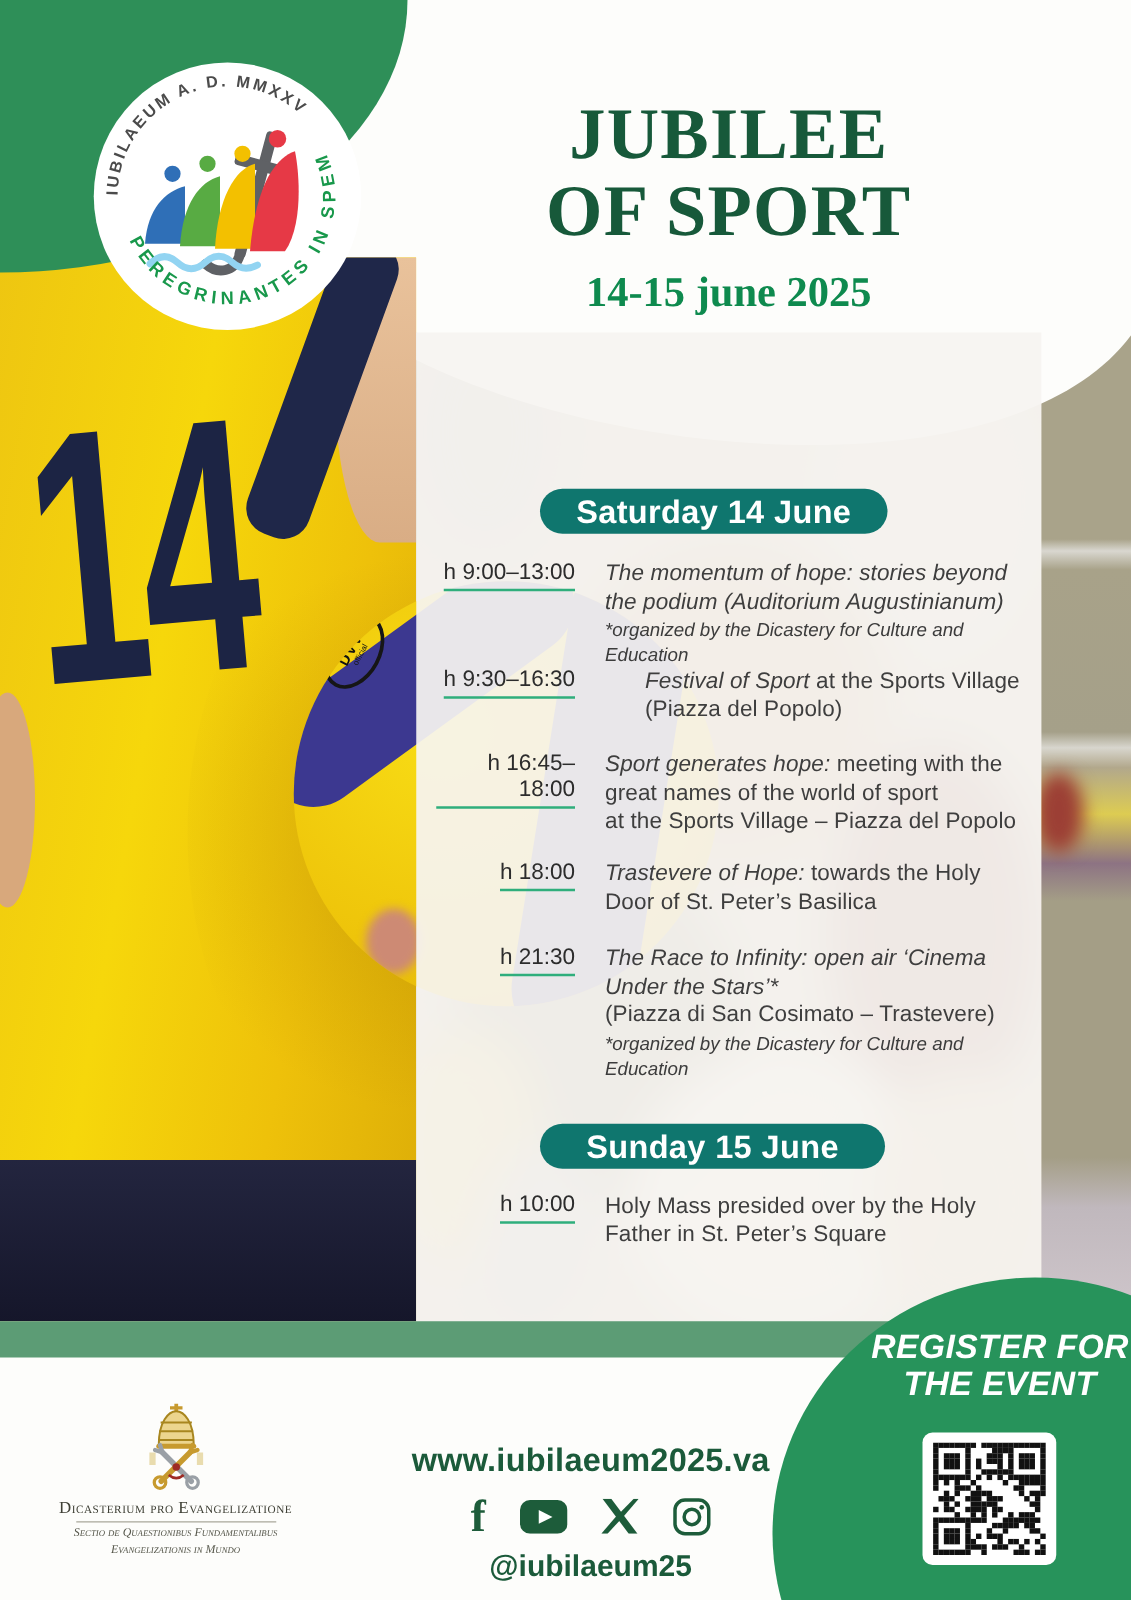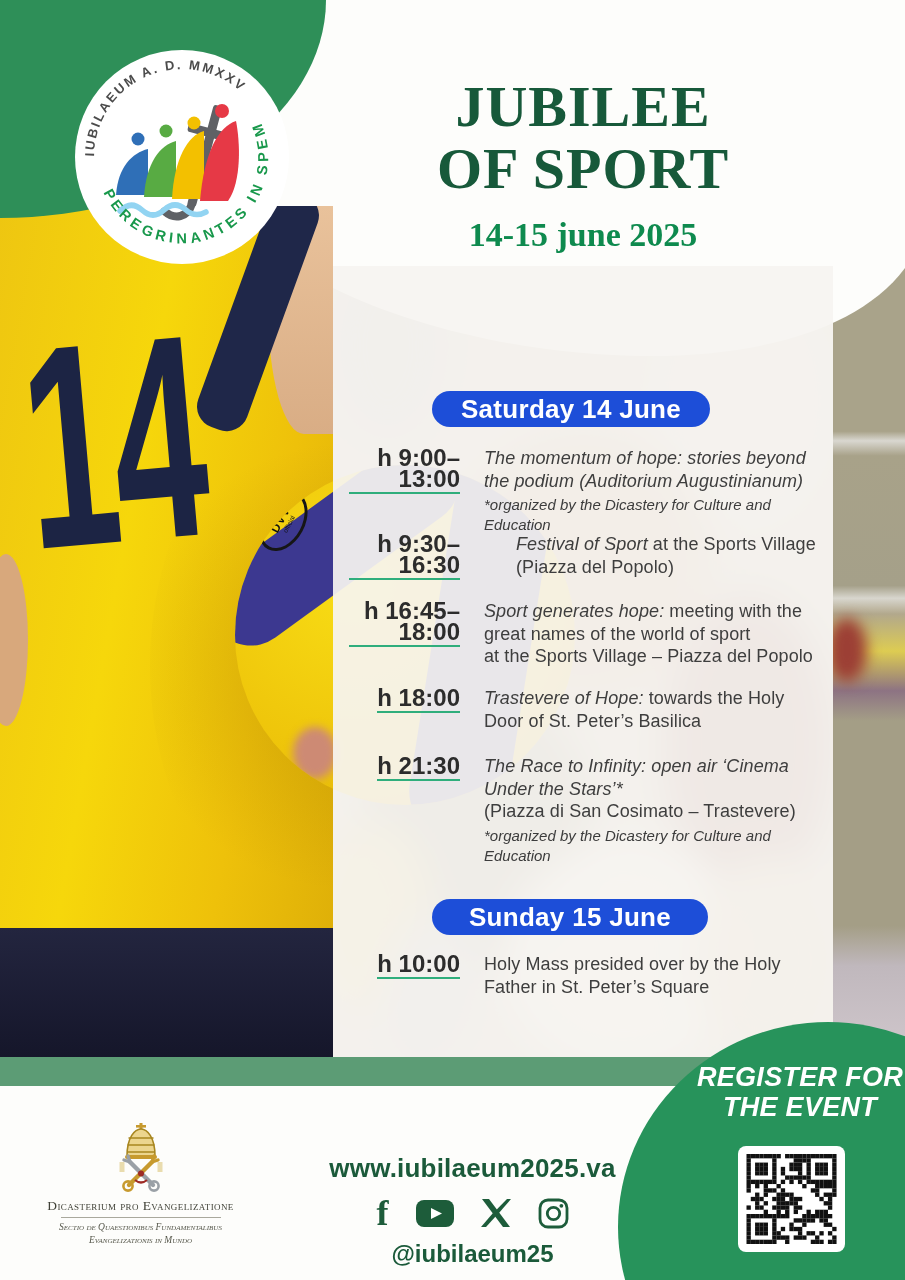--- a/index.html
+++ b/index.html
@@ -60,29 +60,29 @@
 
   
   .headline{left:333px;top:76px;width:500px;text-align:center;}
   .title-line{position:static;font-family:"Liberation Serif",serif;font-weight:bold;
     font-size:58px;line-height:62px;color:#17593a;letter-spacing:1px;}
   .date-line{position:static;font-family:"Liberation Serif",serif;font-weight:bold;
     font-size:34px;line-height:38px;margin-top:16px;color:#0e8a4e;}
 
   
   .panel{left:333px;top:266px;width:500px;height:791px;background:rgba(246,244,241,.93);}
-  .pill{height:36px;background:#1d4ed8;border-radius:18px;color:#fff;
+  .pill{height:36px;background:#0f766e;border-radius:18px;color:#fff;
     font-weight:bold;font-size:26px;line-height:36px;text-align:center;letter-spacing:.3px;}
   .pill-sat{left:432px;top:391px;width:278px;}
   .pill-sun{left:432px;top:899px;width:276px;}
 
   .event-row{left:349px;width:480px;display:flex;align-items:flex-start;}
   .r1{top:447px;} .r2{top:533px;gap:32px;} .r3{top:600px;} .r4{top:687px;} .r5{top:755px;} .r6{top:953px;}
   .time-col{position:static;width:111px;flex:none;text-align:right;}
-  .time{position:static;display:inline-block;font-weight:bold;font-size:24px;line-height:21px;
+  .time{position:static;display:inline-block;font-weight:normal;font-size:18px;line-height:21px;
     color:#2c2c2c;padding-bottom:3px;border-bottom:2px solid #2fae7c;}
   .text-col{position:static;margin-left:24px;width:350px;}
   .ev-title{position:static;font-size:18px;line-height:22.5px;color:#3e3e3e;white-space:pre-line;letter-spacing:.1px;}
   .ev-title .seg-italic{position:static;font-style:italic;}
   .ev-title .seg-normal{position:static;}
   .ev-note{position:static;font-size:15px;line-height:20px;font-style:italic;color:#3c3c3c;margin-top:3px;}
 
   
   .green-band{left:0;top:1057px;width:905px;height:29px;background:#5c9c75;}
   .register-blob{left:618px;top:1022px;width:420px;height:410px;border-radius:50%;background:#27935b;}

